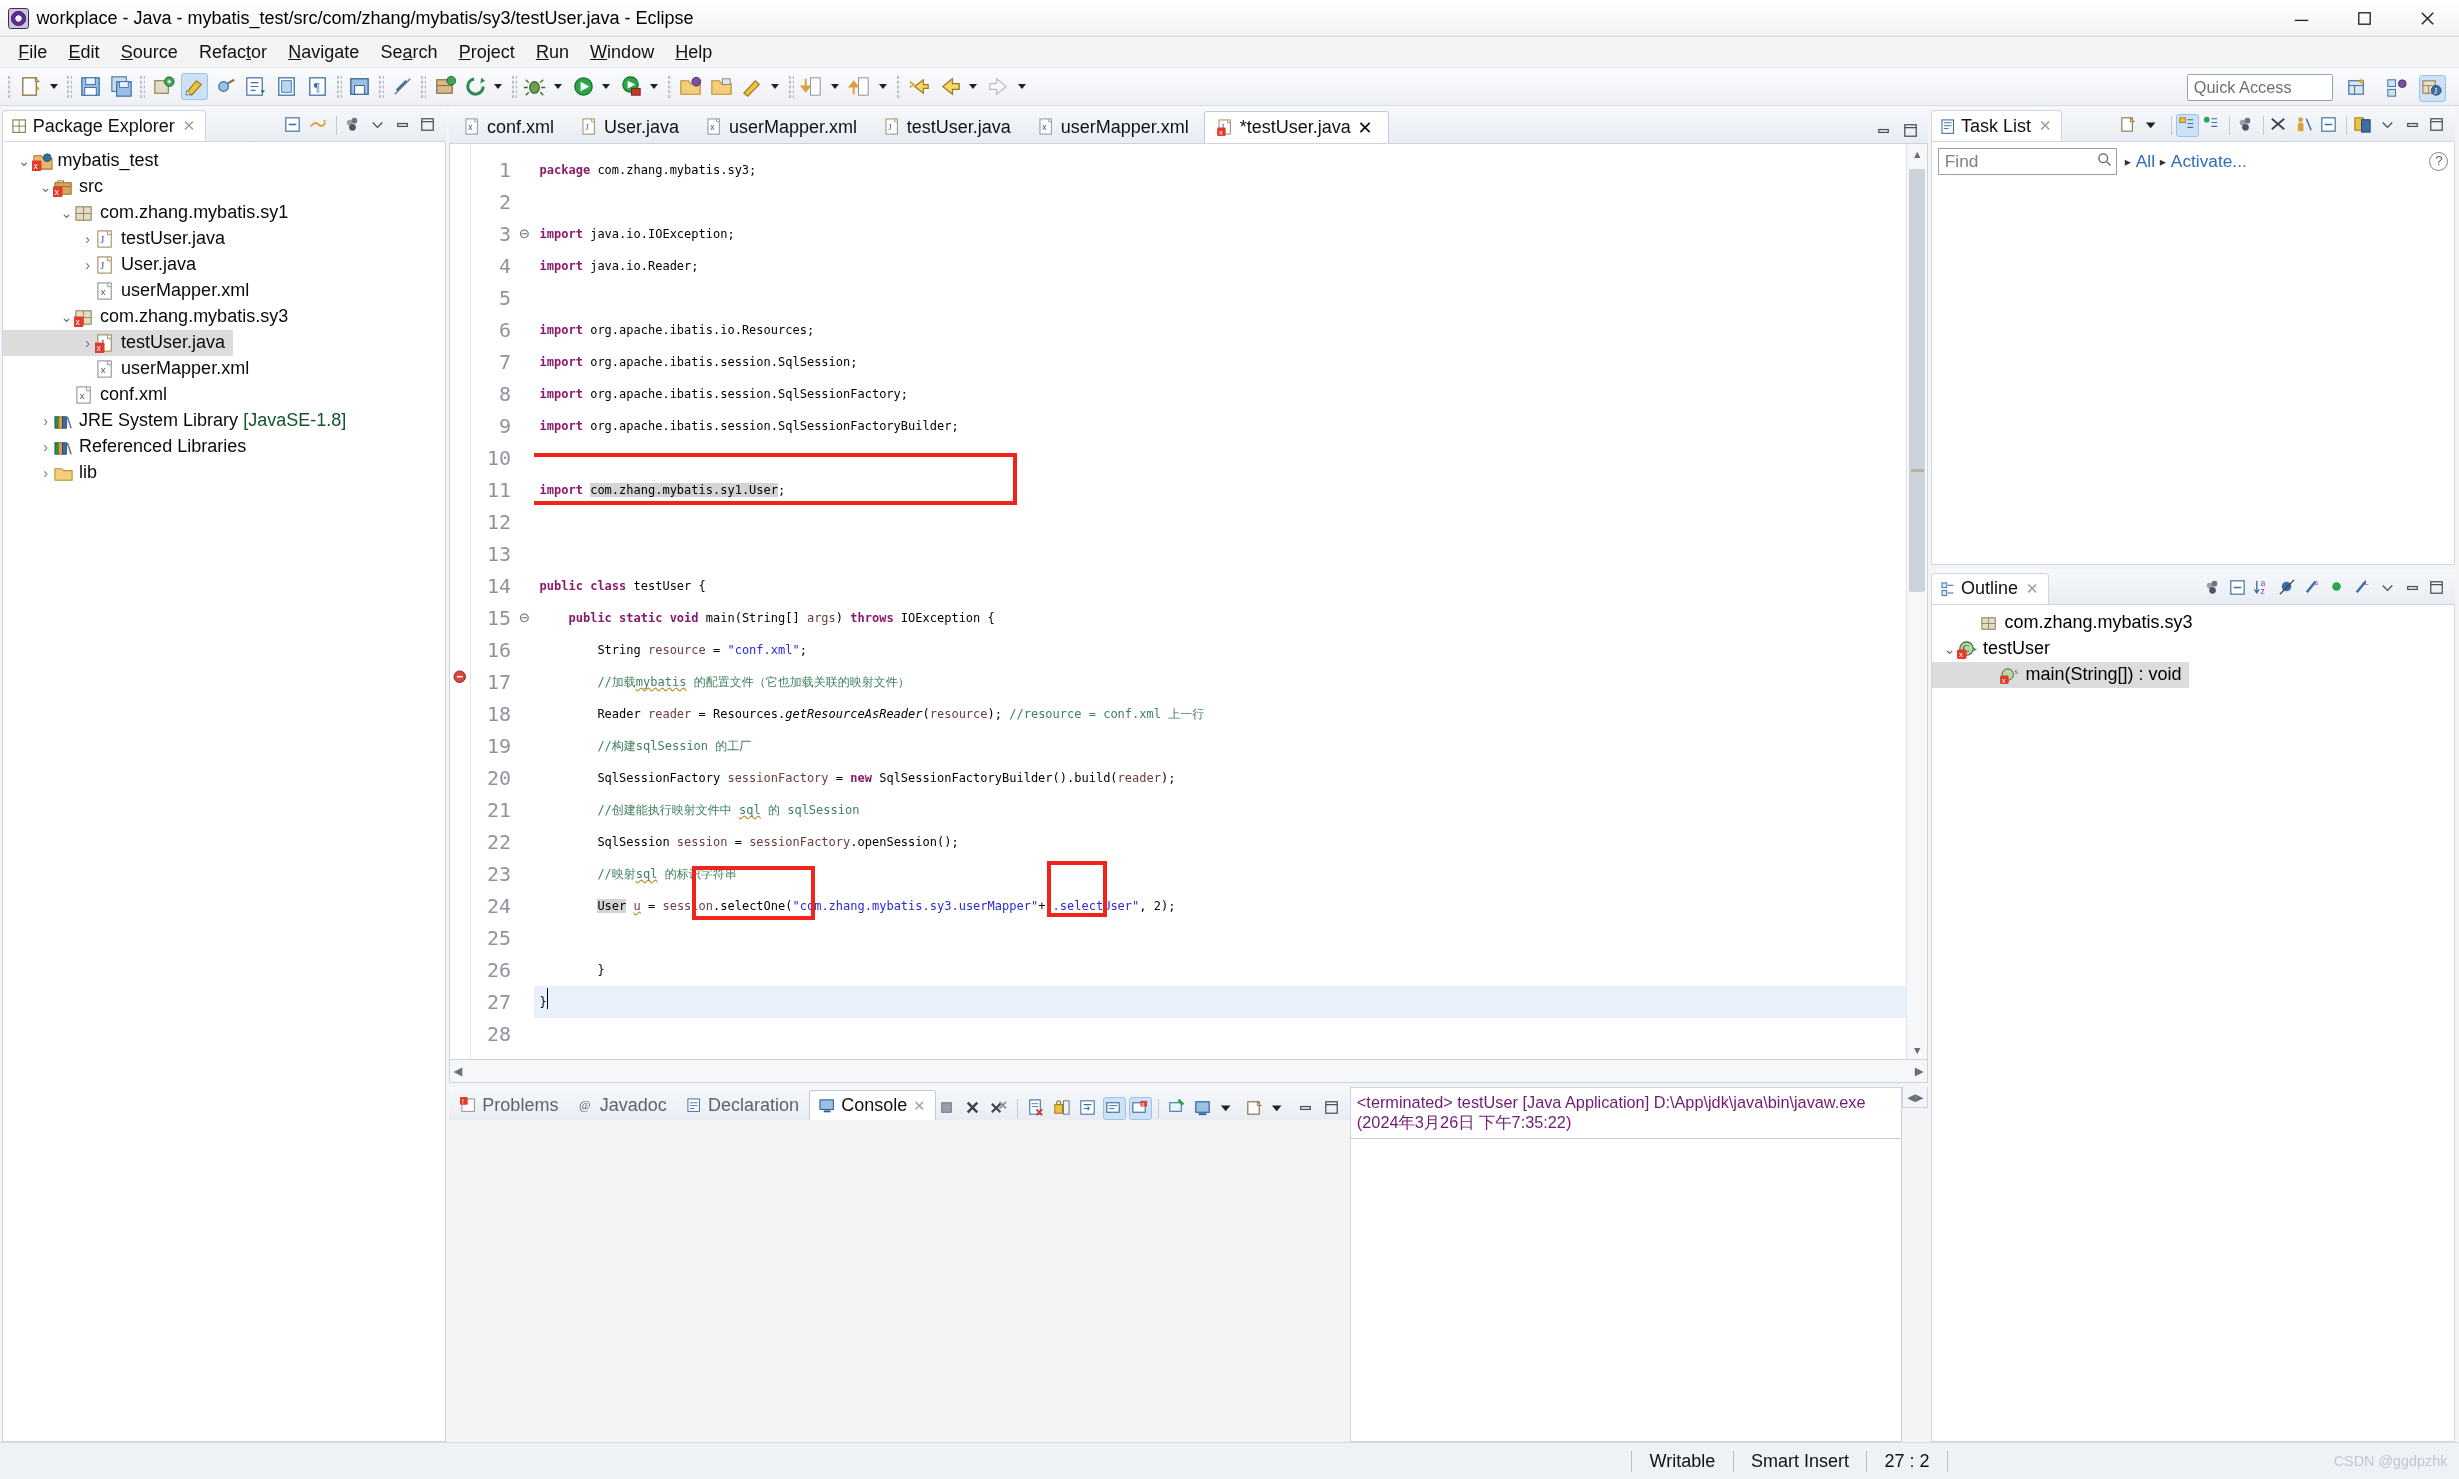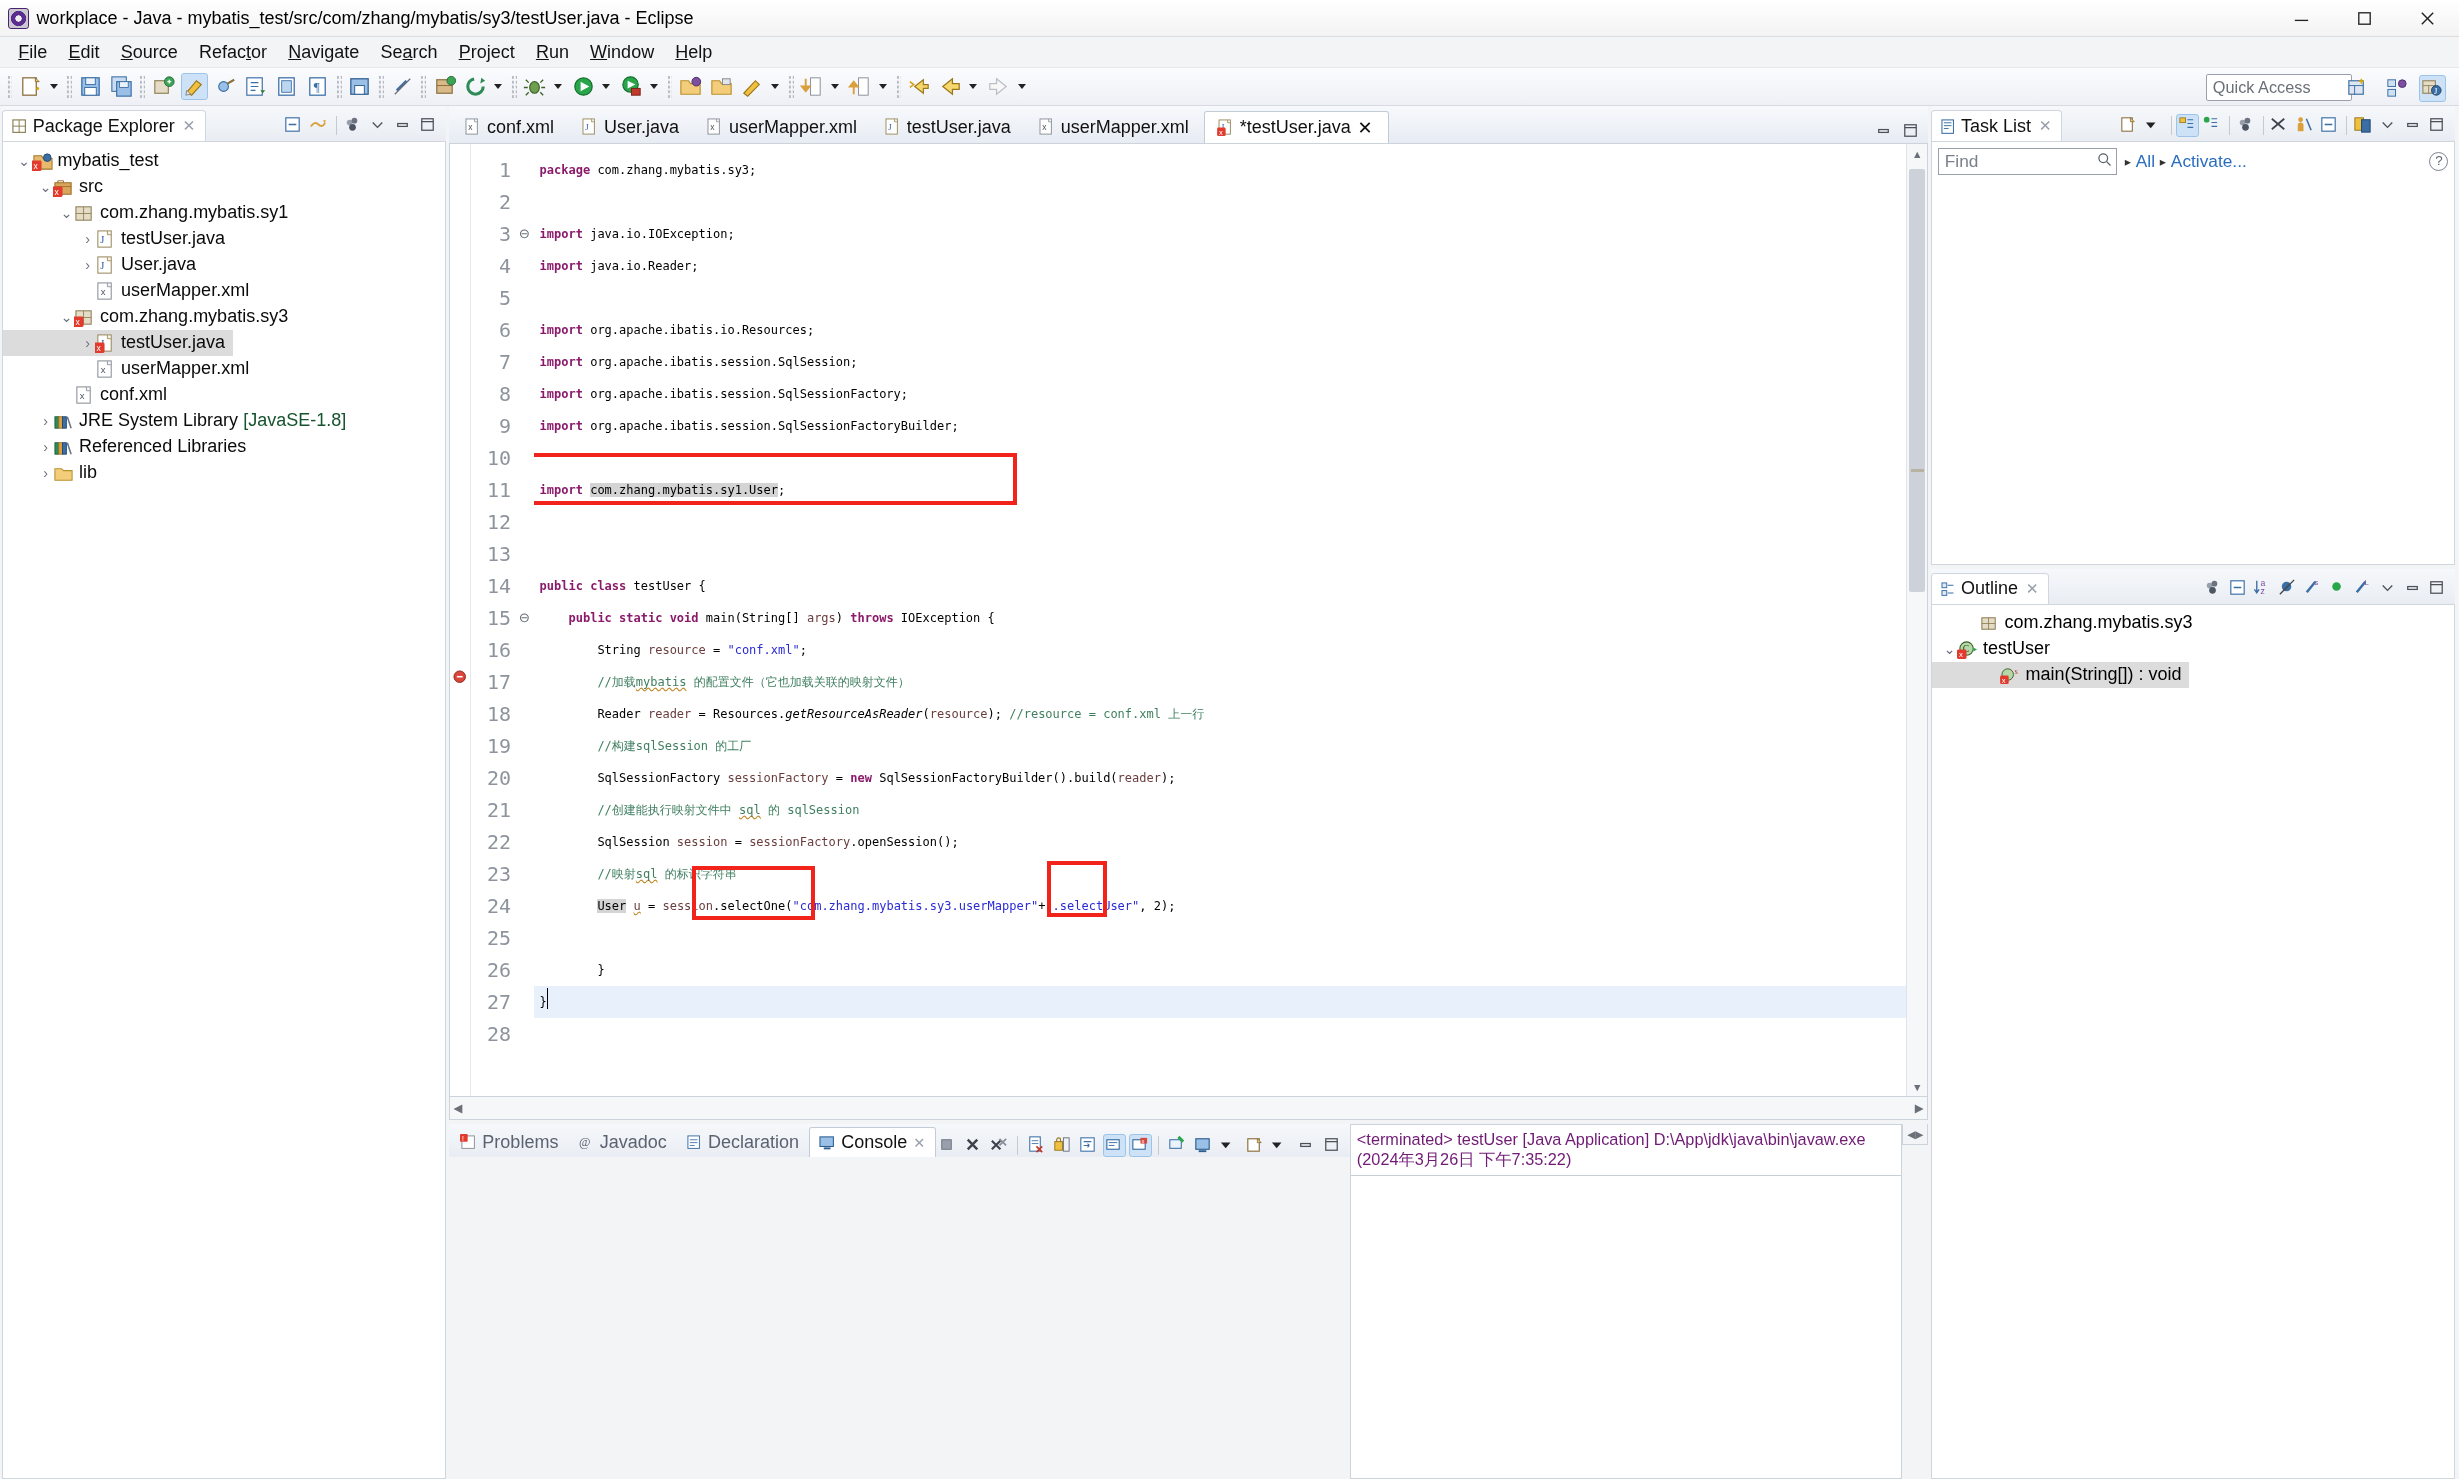--- a/index.html
+++ b/index.html
@@ -72,21 +72,21 @@
   .tbicon.active { background: #cde2f7; border: 1px solid #9cc4e8; }
   .tbarrow {
     width: 15.4px; height: 27px; margin-right: 1.9px;
     display: flex; align-items: center; justify-content: center;
   }
   .tbarrow i {
     width: 0; height: 0; border-left: 4.8px solid transparent; border-right: 4.8px solid transparent;
     border-top: 5.8px solid #222; display: block;
   }
   .quickaccess {
-    position: absolute; right: 107px; top: 5.8px;
+    position: absolute; right: 126px; top: 5.8px;
     width: 146px; height: 27px;
     border: 1px solid #9aa0ab; background: #fff;
     display: flex; align-items: center; padding-left: 5.8px;
     font-size: 16.3px; color: #6b6f78;
     border-radius: 1.9px;
   }
 
   
   .main {
     flex: 1 1 auto; display: flex; min-height: 0;
@@ -1142,14 +1142,25 @@
                     <text x="15" y="9" font-size="9" fill="#c0392b" font-family="serif">s</text>
                   </svg></span>
                 <span>main(String[]) : void</span>
               </div>
             </div>
         </div>
       </div>
     </div>
   </div>
 
+  <div class="statusbar">
+    <div style="width:1614px;"></div>
+    <div class="stsep"></div>
+    <div>Writable</div>
+    <div class="stsep"></div>
+    <div>Smart Insert</div>
+    <div class="stsep"></div>
+    <div>27 : 2</div>
+    <div class="stsep"></div>
+    <div class="stwatermark">CSDN @ggdpzhk</div>
+  </div>
 </div>
 
 
 </body></html>

